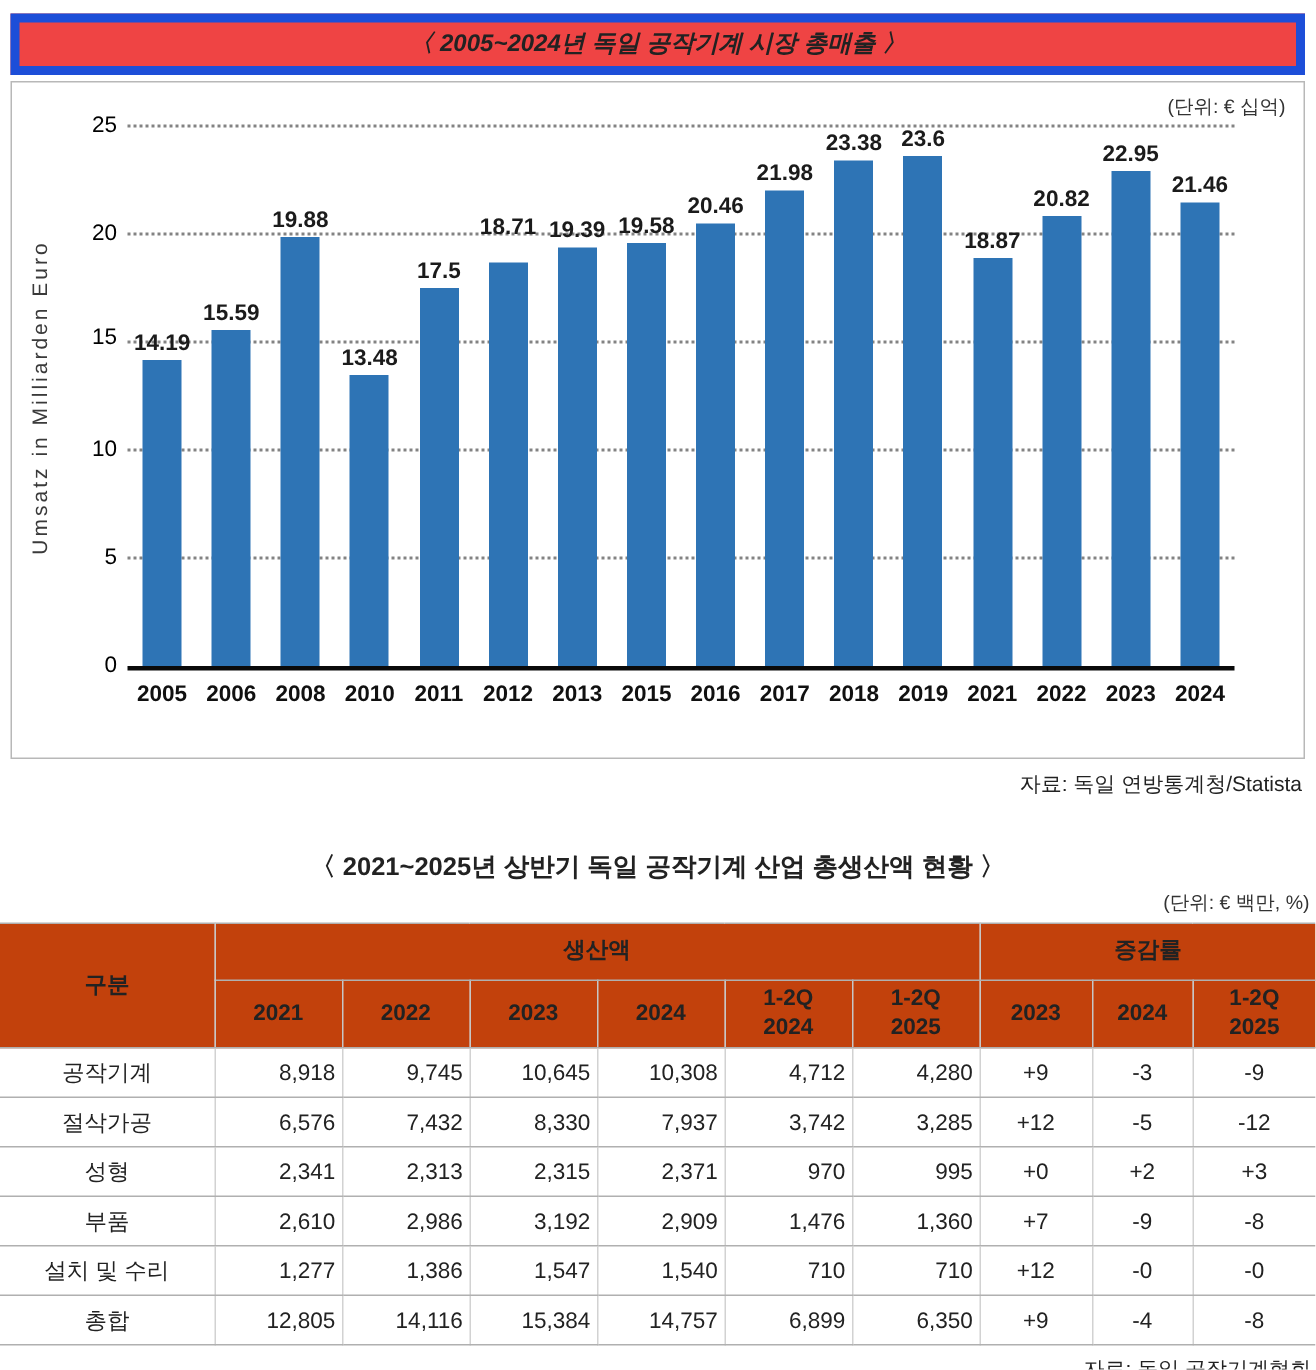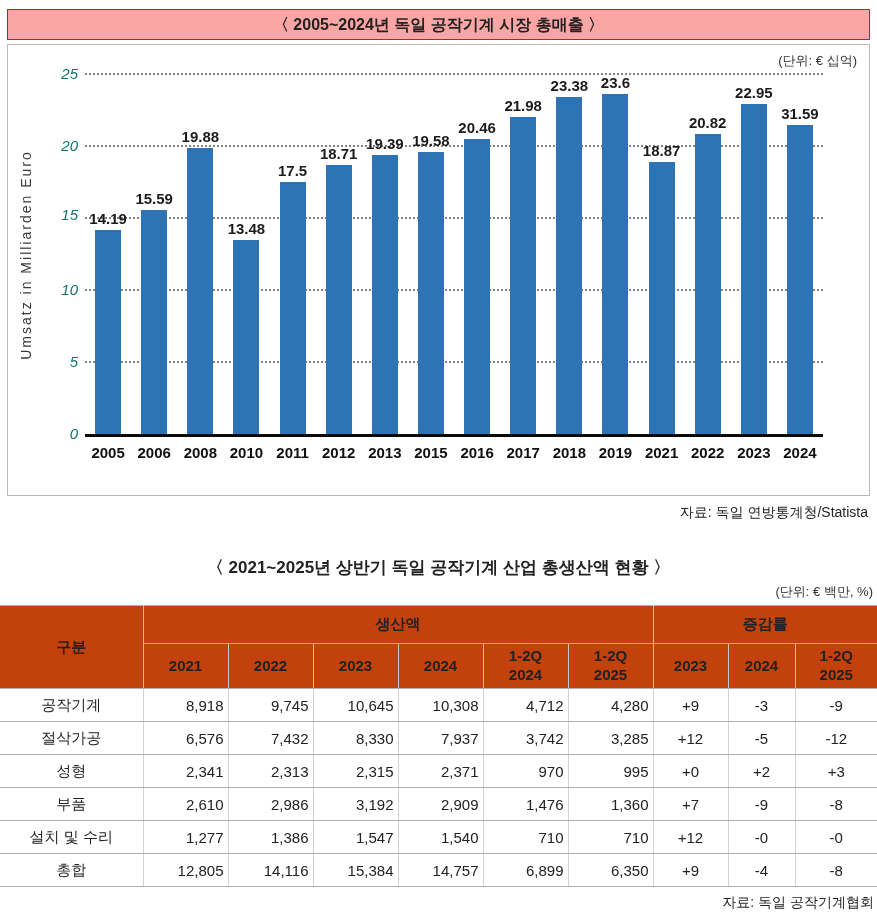--- a/index.html
+++ b/index.html
@@ -6,42 +6,42 @@
   body{
     width:877px;height:913px;background:#ffffff;overflow:hidden;
     font-family:"Liberation Sans","DejaVu Sans",sans-serif;color:#222;
     -webkit-font-smoothing:antialiased;
   }
   .page{position:relative;width:877px;height:913px;}
 
   
   .chart-title-bar{
     margin:9px 7px 0 7px;height:29px;line-height:29px;
-    background:#fca5a5;border:1px solid #1d4ed8;
-    text-align:center;font-size:16px;font-weight:bold;color:#222;
+    background:#ef4444;border:6px solid #1d4ed8;
+    text-align:center;font-size:16px;font-weight:bold;color:#222;font-style:italic;
   }
   .chart-box{
     position:relative;margin:4px 7px 0 7px;height:450px;
     border:1px solid #b8b8b8;background:#fff;
   }
   .unit-note{
     position:absolute;top:7px;right:12px;font-size:13px;color:#333;
   }
   .y-axis-title{
     position:absolute;left:18px;top:210px;
     transform:translate(-50%,-50%) rotate(-90deg);
     transform-origin:center;white-space:nowrap;
     font-size:14px;letter-spacing:2px;color:#3a3a3a;
   }
   .y-ticks{
     position:absolute;left:30px;top:29px;width:40px;height:360px;
   }
   .ytick{
     position:absolute;right:0;width:40px;text-align:right;
-    font-size:15px;color:#0f766e;line-height:18px;font-style:italic;
+    font-size:15px;color:#000000;line-height:18px;
   }
   .plot{
     position:absolute;left:77px;top:29px;width:738px;height:360px;
     border-bottom:3px solid #0a0a0a;
     display:flex;align-items:flex-end;
   }
   .gridline{
     position:absolute;left:0;right:0;height:0;
     border-top:2px dotted #838383;pointer-events:none;
   }
@@ -144,21 +144,21 @@
           <div class="bar-value" style="bottom: 197px;">13.48</div>
           <div class="x-label">2010</div>
         </div>
         <div class="bar-slot">
           <div class="bar" style="height: 252px; background: rgb(46, 116, 181);"></div>
           <div class="bar-value" style="bottom: 255px;">17.5</div>
           <div class="x-label">2011</div>
         </div>
         <div class="bar-slot">
           <div class="bar" style="height: 269px; background: rgb(46, 116, 181);"></div>
-          <div class="bar-value" style="bottom: 272px;">18.71</div>
+          <div class="bar-value" style="bottom: 284px;">18.71</div>
           <div class="x-label">2012</div>
         </div>
         <div class="bar-slot">
           <div class="bar" style="height: 279px; background: rgb(46, 116, 181);"></div>
           <div class="bar-value" style="bottom: 282px;">19.39</div>
           <div class="x-label">2013</div>
         </div>
         <div class="bar-slot">
           <div class="bar" style="height: 282px; background: rgb(46, 116, 181);"></div>
           <div class="bar-value" style="bottom: 285px;">19.58</div>
@@ -194,21 +194,21 @@
           <div class="bar-value" style="bottom: 303px;">20.82</div>
           <div class="x-label">2022</div>
         </div>
         <div class="bar-slot">
           <div class="bar" style="height: 330px; background: rgb(46, 116, 181);"></div>
           <div class="bar-value" style="bottom: 333px;">22.95</div>
           <div class="x-label">2023</div>
         </div>
         <div class="bar-slot">
           <div class="bar" style="height: 309px; background: rgb(46, 116, 181);"></div>
-          <div class="bar-value" style="bottom: 312px;">31.59</div>
+          <div class="bar-value" style="bottom: 312px;">21.46</div>
           <div class="x-label">2024</div>
         </div>
       </div>
   </div>
 
   <div class="chart-source">자료: 독일 연방통계청/Statista</div>
 
   <div class="table-title">〈 2021~2025년 상반기 독일 공작기계 산업 총생산액 현황 〉</div>
   <div class="table-unit">(단위: € 백만, %)</div>
 

